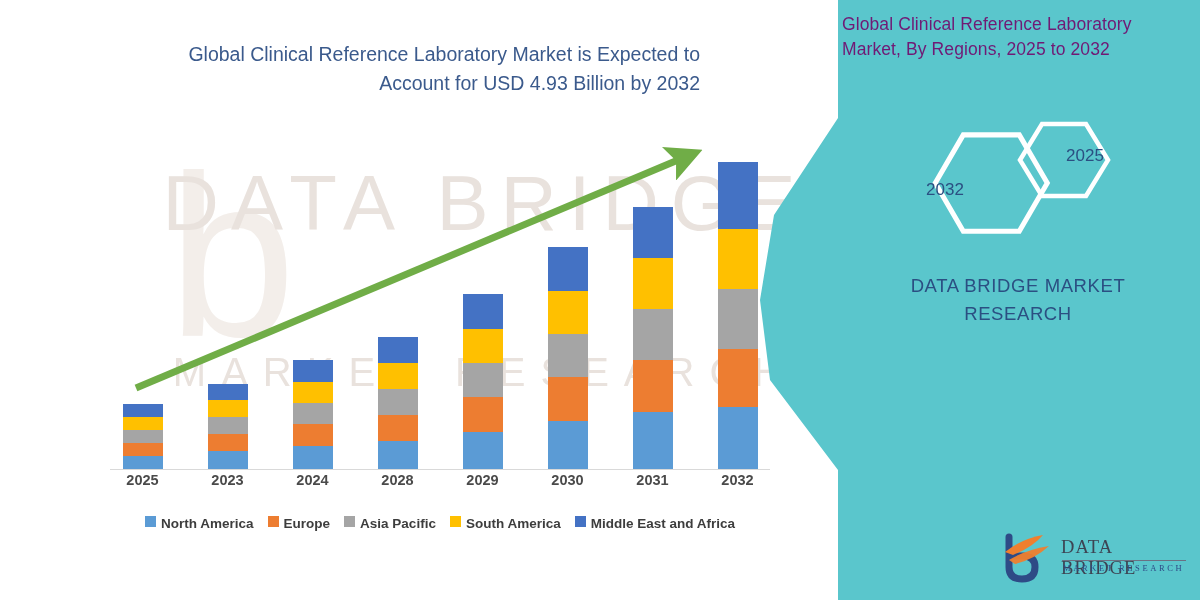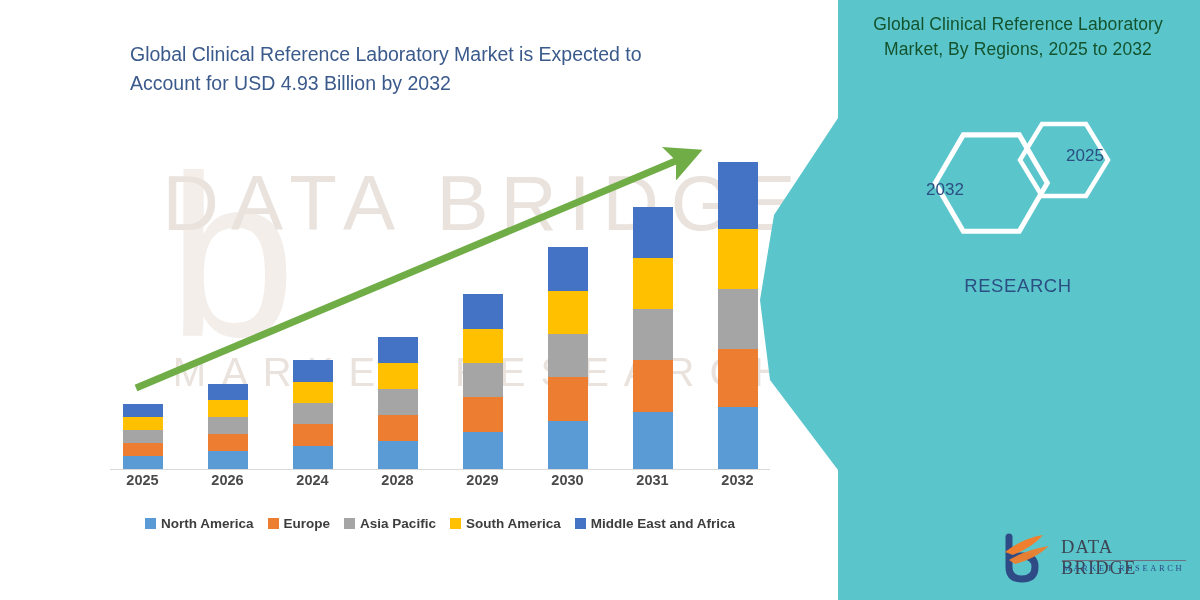--- a/index.html
+++ b/index.html
@@ -22,22 +22,22 @@
     top: 0; left: 760px;
     width: 440px; height: 600px;
     background: #5ac6cc;
     clip-path: polygon(78px 0, 440px 0, 440px 600px, 78px 600px, 78px 470px, 10px 380px, 0 300px, 14px 215px, 78px 118px);
     z-index: 3;
   }
   .teal-panel-title {
     position: absolute;
     top: 12px; left: 82px;
     width: 352px;
-    text-align: center;
-    color: #14532d;
+    text-align: left;
+    color: #701a75;
     font-size: 17.5px;
     line-height: 25px;
     letter-spacing: 0.1px;
   }
 
   
   .hex-wrap { position: absolute; top: 118px; left: 78px; width: 362px; height: 140px; }
   .hex-label {
     position: absolute;
     width: 100%; text-align: center;
@@ -78,21 +78,21 @@
     position: absolute; left: 60px; top: 30px;
     font-size: 8.5px; letter-spacing: 2.6px;
     color: #2e4b86; font-family: "Liberation Serif", serif;
   }
 
   
   .main-title {
     position: absolute;
     top: 40px; left: 130px;
     width: 570px;
-    text-align: left;
+    text-align: right;
     color: #3b5a8c;
     font-size: 19.5px;
     line-height: 29px;
     z-index: 4;
   }
 
   
   .watermark {
     position: absolute;
     top: 140px; left: 90px;
@@ -176,21 +176,21 @@
   .legend {
     position: absolute;
     top: 512px; left: 100px;
     width: 680px; height: 22px;
     display: flex;
     justify-content: center;
     align-items: center;
     gap: 14px;
     z-index: 4;
   }
-  .legend-item { display: flex; align-items: center; gap: 5px; }
+  .legend-item { display: flex; gap: 5px; }
   .legend-swatch { width: 11px; height: 11px; }
   .legend-label { font-size: 13.5px; font-weight: bold; color: #3d3d3d; }
 
   .footer {
     position: absolute;
     top: 566px; left: 96px;
     width: 680px; height: 20px;
     z-index: 4;
     font-family: "Liberation Serif", serif;
     font-size: 9.5px;
@@ -294,21 +294,21 @@
     <defs>
       <marker id="arrowhead" markerWidth="5.2" markerHeight="5.2" refX="1.4" refY="2.6" orient="auto">
         <polygon points="0,0 5.2,2.6 0,5.2 1.1,2.6" fill="#70ad47"></polygon>
       </marker>
     </defs>
     <line x1="36" y1="258" x2="578" y2="30" stroke="#70ad47" stroke-width="7" marker-end="url(#arrowhead)"></line>
   </svg>
 
   <div class="xaxis" id="xaxis">
       <div class="xtick">2025</div>
-      <div class="xtick">2026</div>
+      <div class="xtick">2023</div>
       <div class="xtick">2024</div>
       <div class="xtick">2028</div>
       <div class="xtick">2029</div>
       <div class="xtick">2030</div>
       <div class="xtick">2031</div>
       <div class="xtick">2032</div>
     </div>
 
   <div class="legend" id="legend">
       <div class="legend-item">
@@ -342,20 +342,21 @@
 
         <polygon points="186,60 161,17 111,17 86,60 111,103 161,103" fill="none" stroke="#ffffff" stroke-width="4.5" transform="translate(-8,18) scale(1.12) translate(8,-18)"></polygon>
 
         <polygon points="262,12 240,-24 196,-24 174,12 196,48 240,48" fill="none" stroke="#ffffff" stroke-width="4.5" transform="translate(8,30)"></polygon>
       </svg>
       <div class="hex-label" style="left:-74px; top:62px;">2032</div>
       <div class="hex-label" style="left:66px; top:28px;">2025</div>
     </div>
 
     <div class="brand-block">
+      <div>DATA BRIDGE MARKET</div>
       <div>RESEARCH</div>
     </div>
   </div>
 
   <div class="logo">
     <svg width="54" height="50" viewBox="0 0 54 50">
       <path d="M6 4 L6 34 Q6 46 19 46 Q32 46 32 34 Q32 23 20 23 L12 23" fill="none" stroke="#2e4b86" stroke-width="7" stroke-linecap="round"></path>
       <path d="M2 19 Q18 6 40 2 Q30 14 10 22 Z" fill="#ef7f2e"></path>
       <path d="M6 27 Q22 17 46 13 Q32 26 12 31 Z" fill="#ef7f2e" opacity="0.95"></path>
     </svg>

